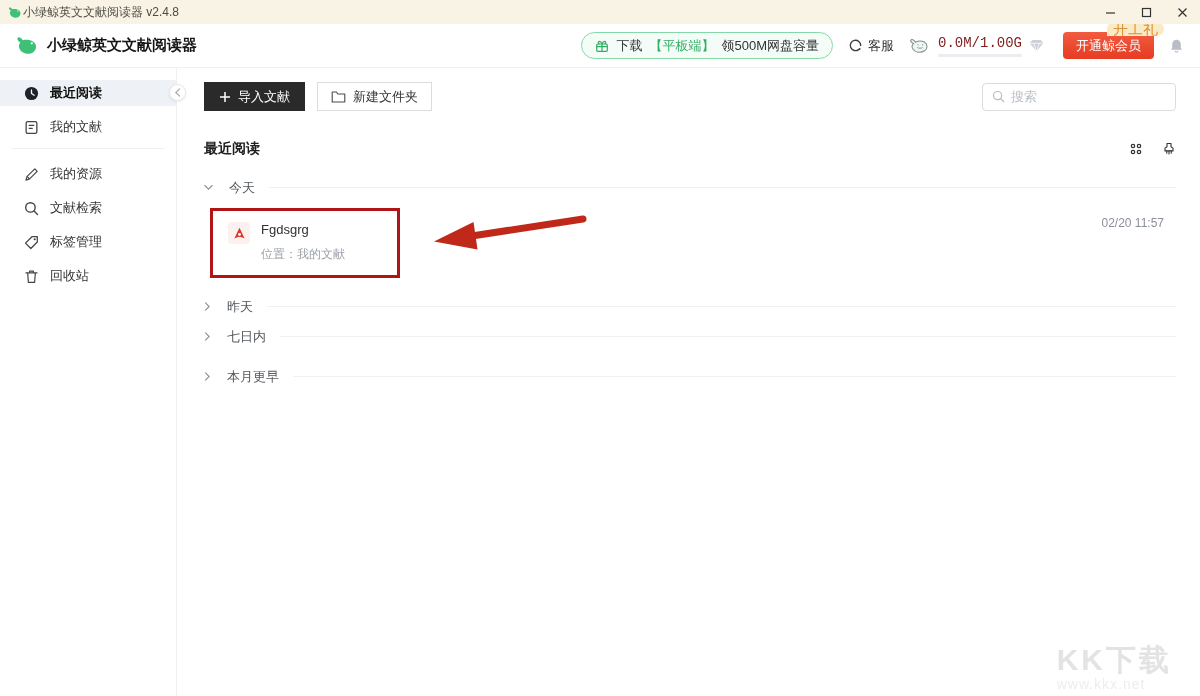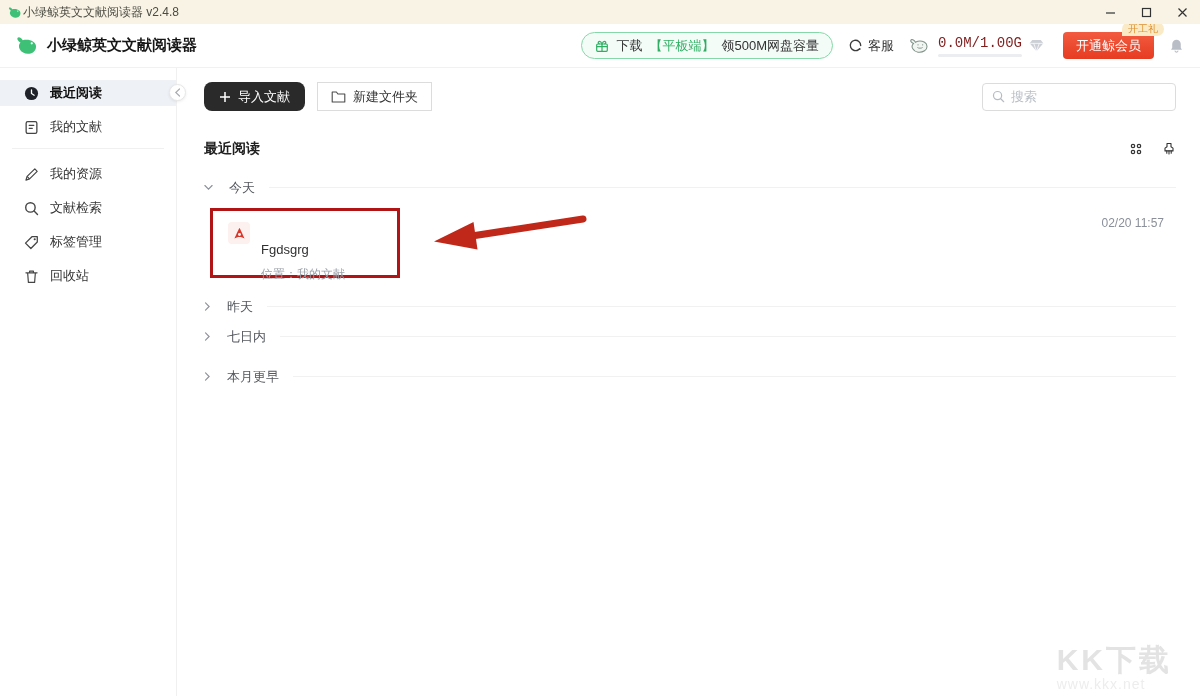--- a/index.html
+++ b/index.html
@@ -27,38 +27,38 @@
   .pill-green{ color:#2fae63; }
   .support{ display:flex; align-items:center; gap:5px; font-size:13px; color:#333; cursor:pointer;}
   .storage{ display:flex; align-items:center; gap:7px; cursor:pointer;}
   .storage-col{ display:flex; flex-direction:column; gap:3px; }
   .storage-text{ font-size:14px; color:#7f1d1d;font-family:Liberation Mono, monospace; }
   .storage-bar{ width:84px; height:3px; background:#ecedf0; border-radius:2px; }
   .vip-wrap{ position:relative; margin-left:4px; }
   .vip-btn{ background:linear-gradient(180deg,#f25b40,#e63c22); color:#fff; font-size:13px;
     height:27px; padding:0 13px; border-radius:4px; display:flex; align-items:center; cursor:pointer;}
   .vip-badge{ position:absolute; top:-10px; right:-10px; background:#fbeac6; color:#dd9233;
-    font-size:10px; line-height:14px; padding:0 6px; border-radius:7px 7px 7px 0; white-space:nowrap;}
+    font-size:15px; line-height:14px; padding:0 6px; border-radius:7px 7px 7px 0; white-space:nowrap;}
   .bell{ cursor:pointer; }
 
   
   .sidebar{ position:absolute; top:68px; left:0; bottom:0; width:177px; background:#fff;
     border-right:1px solid #f0f0f0; padding-top:12px; z-index:10;}
   .side-item{ display:flex; align-items:center; gap:11px; height:26px; padding-left:24px;
     margin-bottom:8px; font-size:13px; color:#333; cursor:pointer;}
   .side-item.active{ background:#eef1f5; font-weight:bold; color:#101010; }
   .side-divider{ height:1px; background:#f0f0f0; margin:4px 12px 12px 12px; }
   .collapse-btn{ position:absolute; top:84px; left:169px; width:17px; height:17px; border-radius:50%;
     background:#fff; border:1px solid #e7e7e7; box-shadow:0 1px 3px rgba(0,0,0,.08);
     display:flex; align-items:center; justify-content:center; z-index:20; cursor:pointer;}
 
   
   .main{ position:absolute; top:68px; left:177px; right:0; bottom:0; background:#fff; }
   .toolbar{ position:absolute; top:14px; left:27px; right:24px; display:flex; align-items:center; }
-  .btn-import{ background:#2a2a2a; color:#fff; height:29px; padding:0 15px; border-radius:8px;
+  .btn-import{ background:#2a2a2a; color:#fff; height:29px; padding:0 15px; border-radius:0;
     font-size:13px; display:flex; align-items:center; gap:7px; cursor:pointer;}
   .btn-folder{ background:#fff; border:1px solid #dcdcdc; color:#333; height:29px; padding:0 13px;
     border-radius:0; font-size:13px; display:flex; align-items:center; gap:7px; margin-left:12px; cursor:pointer;}
   .searchbox{ margin-left:auto; width:194px; height:28px; border:1px solid #dcdcdc; border-radius:4px;
     display:flex; align-items:center; gap:6px; padding:0 9px; background:#fff;}
   .searchbox input{ border:none; outline:none; width:100%; font-size:13px; color:#333; background:transparent;
     font-family:"Liberation Sans","DejaVu Sans",sans-serif;}
   .searchbox input::placeholder{ color:#b9bec6; }
 
   .section-head{ position:absolute; top:72px; left:27px; right:24px; display:flex; align-items:center;}
@@ -71,21 +71,21 @@
   .group-line{ flex:1; height:1px; background:#f1f1f1; margin-left:14px; }
   .g0{ top:112px; } .g1{ top:231px; } .g2{ top:261px; } .g3{ top:301px; }
 
   .doc-row{ position:absolute; top:140px; left:27px; right:24px; height:70px; }
   .doc-card{ position:absolute; left:6px; top:0; width:190px; height:70px;
     border:3px solid #b11414; background:#fff; display:flex; align-items:flex-start;
     gap:11px; padding:11px 0 0 15px; cursor:pointer;}
   .pdf-badge{ width:22px; height:22px; border-radius:4px; background:#fdf1ef;
     display:flex; align-items:center; justify-content:center; flex:0 0 auto;}
   .doc-texts{ display:flex; flex-direction:column; gap:9px; }
-  .doc-title{ font-size:13px; color:#303030;margin-top:20px; }
+  .doc-title{ font-size:13px; color:#303030; }
   .doc-loc{ font-size:12px; color:#9aa0a8; }
   .doc-time{ position:absolute; right:12px; top:8px; font-size:12px; color:#8a8f99; }
   .anno-arrow{ position:absolute; left:225px; top:2px; pointer-events:none; }
 
   .watermark{ position:absolute; right:28px; bottom:4px; text-align:left; pointer-events:none;}
   .wm1{ font-size:30px; font-weight:bold; letter-spacing:3px; color:#e3e3e3; line-height:32px;}
   .wm2{ font-size:14px; color:#ededed; letter-spacing:1px; }
 </style>
 </head>
 <body>

